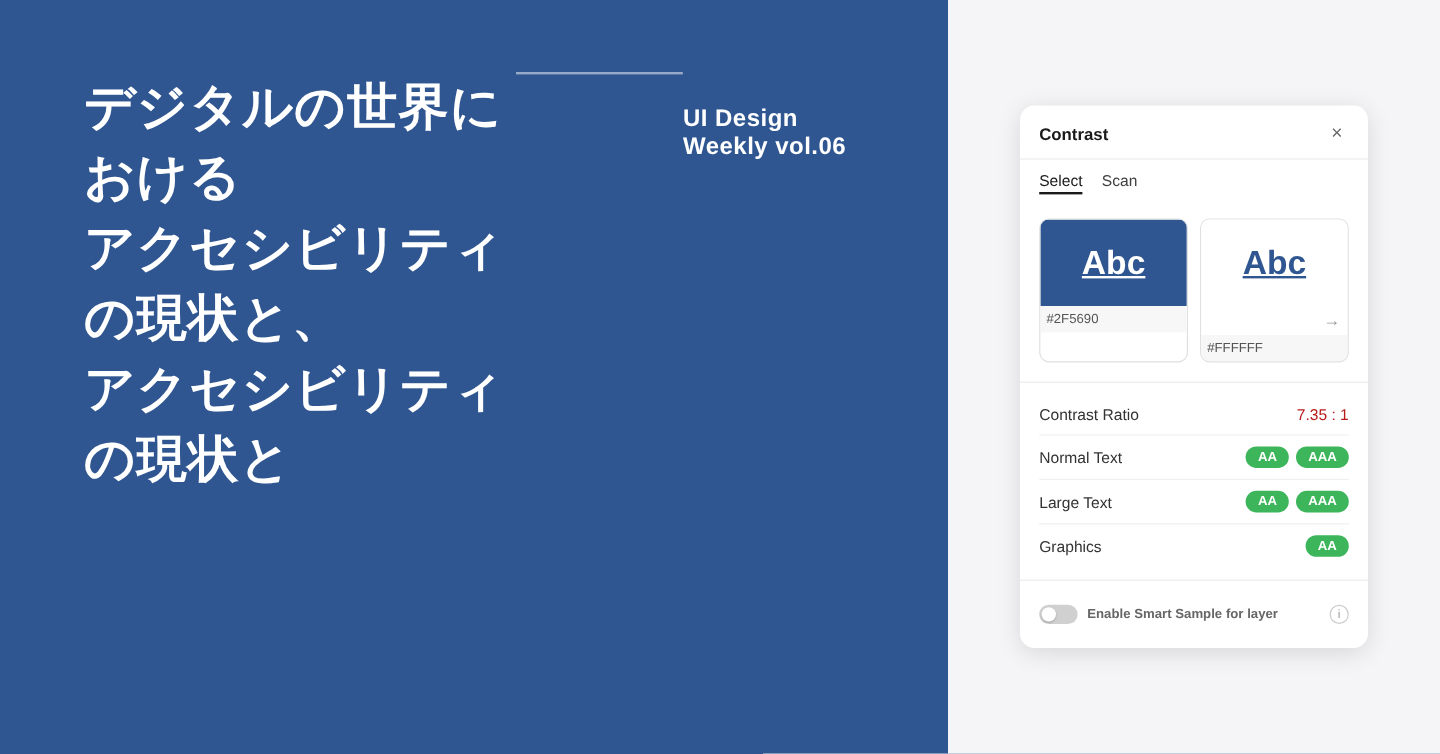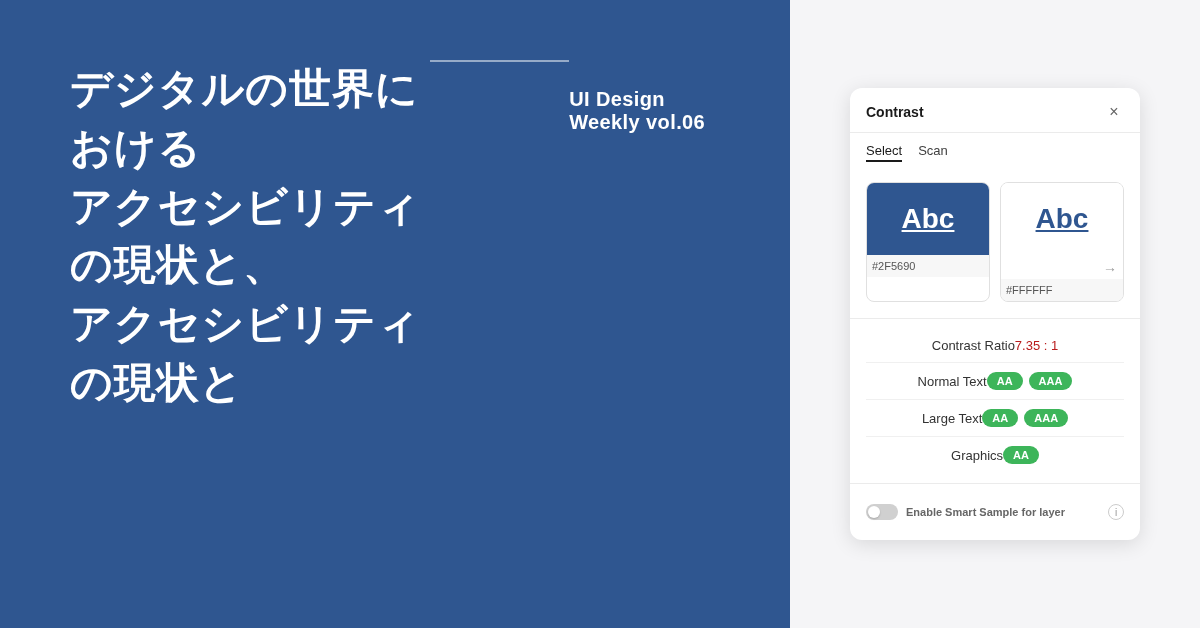--- a/index.html
+++ b/index.html
@@ -167,21 +167,21 @@
       margin: 0 0;
     }
 
     .contrast-rows {
       padding: 10px 16px;
     }
 
     .contrast-row {
       display: flex;
       align-items: center;
-      justify-content: center;
+      justify-content: space-between;
       padding: 9px 0;
       border-bottom: 1px solid #F0F0F0;
     }
 
     .contrast-row:last-child {
       border-bottom: none;
     }
 
     .row-label {
       font-size: 13px;

